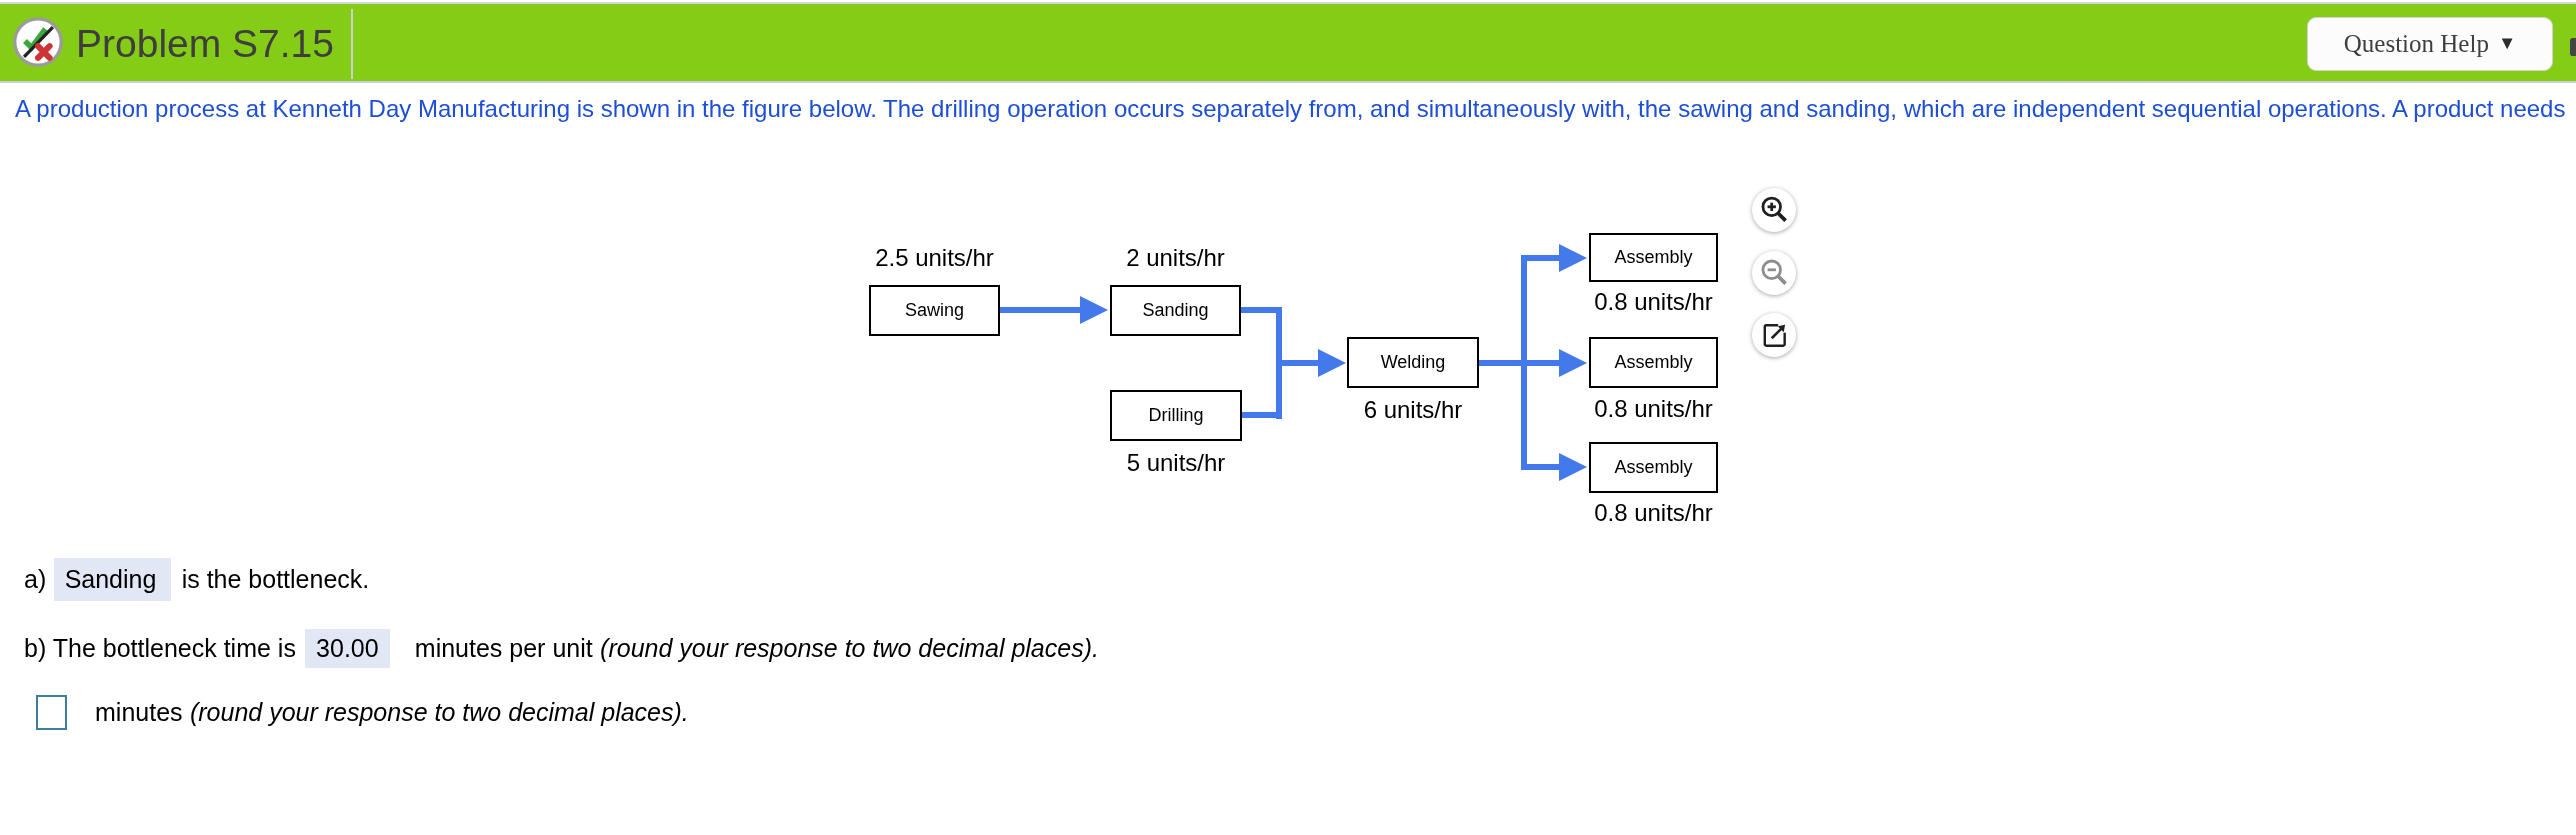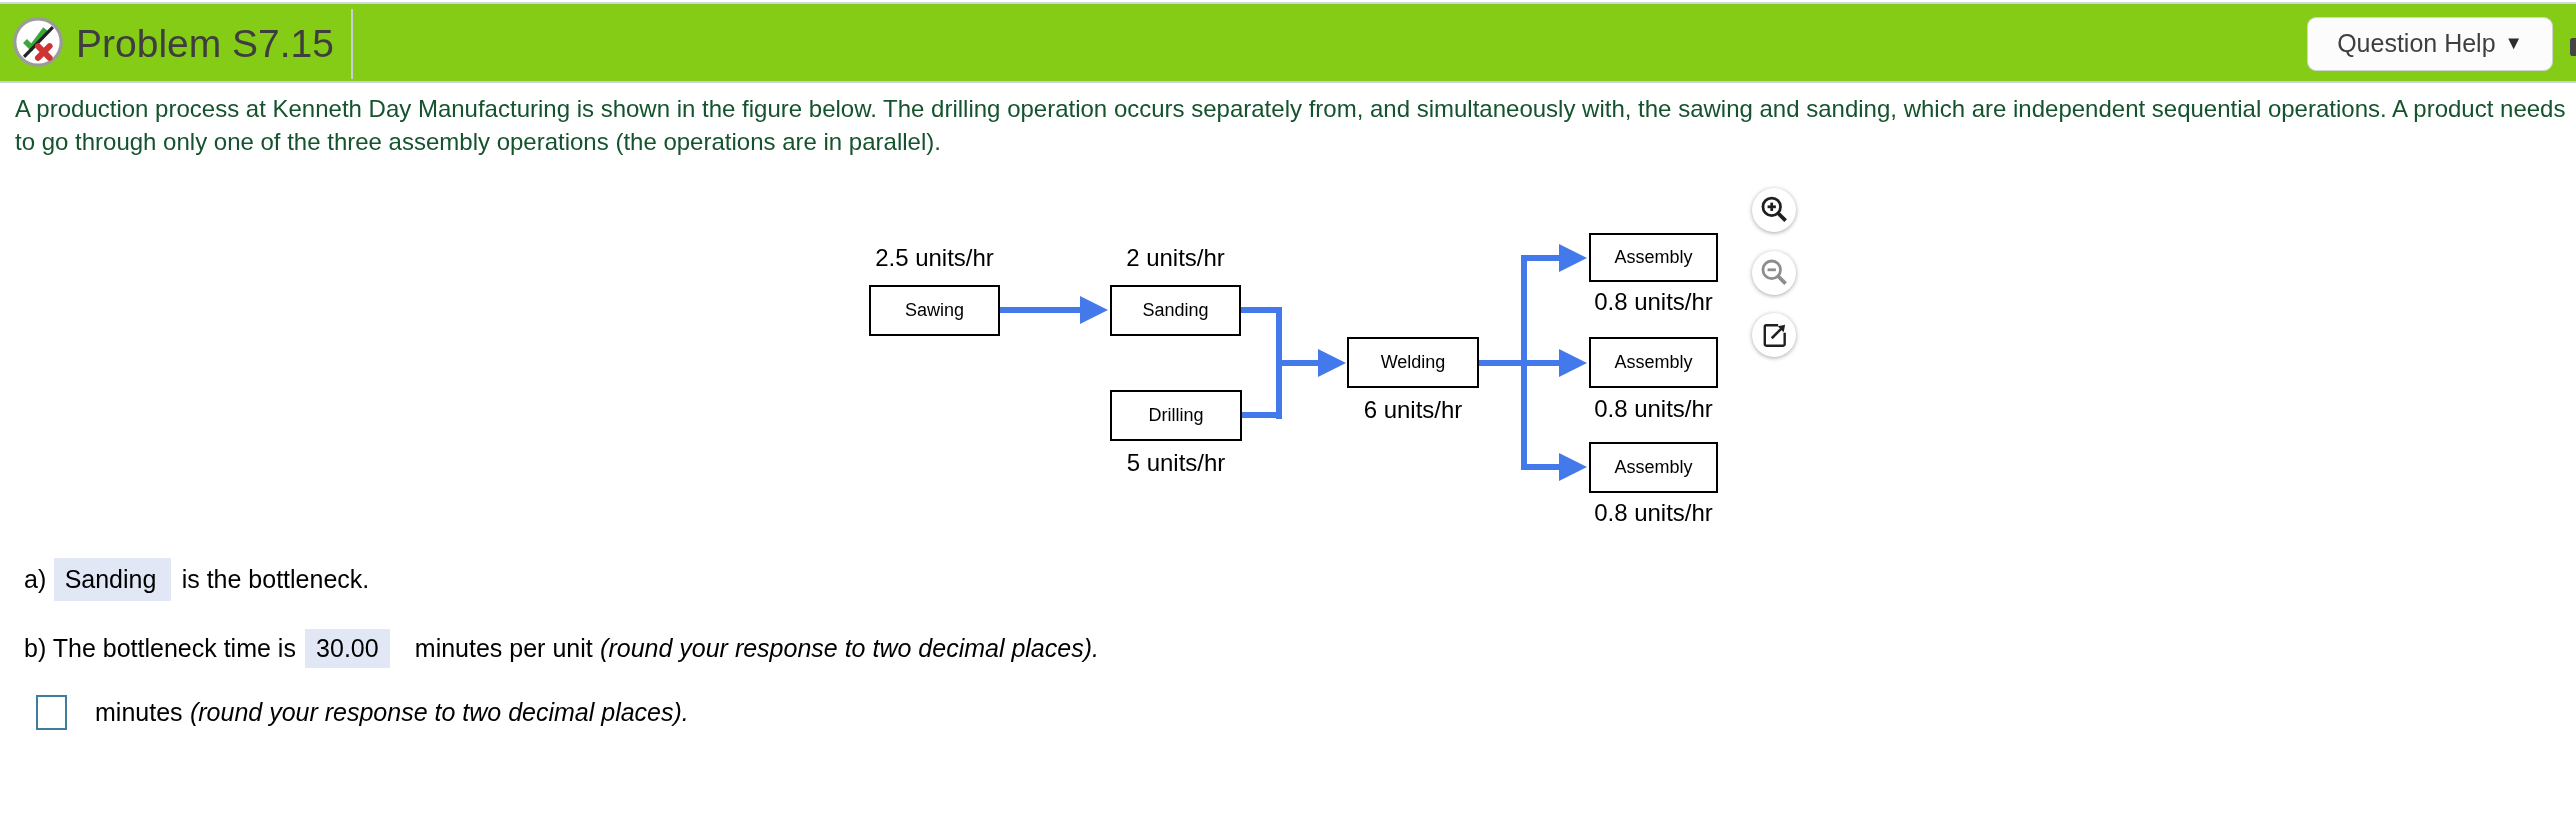--- a/index.html
+++ b/index.html
@@ -11,26 +11,26 @@
   .page-top-border{position:absolute;left:0;top:1.8px;width:2576px;height:1.8px;background:#d2d6dd;}
   .header{position:absolute;left:0;top:3.7px;width:2576px;height:78px;background:#84cc16;}
   .header-bottom-border{position:absolute;left:0;top:81px;width:2576px;height:1.8px;background:#cbcfd6;}
   .status-icon{position:absolute;left:12px;top:12px;width:52px;height:52px;}
   .page-title{position:absolute;left:76px;top:18.5px;font-size:39px;color:#3e3e3e;white-space:nowrap;}
   .header-divider{position:absolute;left:351px;top:5.5px;width:1.8px;height:70px;background:#c9ced9;}
   .qhelp-btn{
     position:absolute;left:2307px;top:13px;width:246px;height:54px;
     background:#fcfcfc;border:1.8px solid #d2d2d2;border-radius:9.2px;
     display:flex;align-items:center;justify-content:center;gap:9px;
-    font-family:Liberation Sans, sans-serif;font-size:25px;color:#3f3f3f;cursor:pointer;
+    font-family:Liberation Serif, serif;font-size:25px;color:#3f3f3f;cursor:pointer;
   }
   .qhelp-caret{font-size:18.5px;color:#2d2d2d;line-height:1;}
   .edge-sliver{position:absolute;left:2570px;top:34px;width:6.5px;height:18.5px;background:#454545;border-radius:2.8px 0 0 2.8px;}
   
-  .problem-text{position:absolute;left:15px;top:92px;width:2561px;font-size:24px;line-height:33px;color:#14532d;}
+  .problem-text{position:absolute;left:15px;top:92px;width:2561px;font-size:24px;line-height:33px;color:#1d4ed8;}
   .problem-text .line{white-space:nowrap;overflow:hidden;}
   
   .diagram{position:absolute;left:0;top:0;}
   .node{
     position:absolute;box-sizing:border-box;border:2.8px solid #000;background:#fff;
     display:flex;align-items:center;justify-content:center;font-size:18px;
   }
   .rate{position:absolute;font-size:24px;text-align:center;white-space:nowrap;}
   .edge{position:absolute;background:#4379ea;}
   .ahead{position:absolute;width:0;height:0;border-top:14px solid transparent;border-bottom:14px solid transparent;border-left:28px solid #4379ea;}
@@ -72,21 +72,20 @@
   <button class="qhelp-btn">
     <span>Question Help</span>
     <span class="qhelp-caret">▼</span>
   </button>
   <div class="edge-sliver"></div>
 </div>
 <div class="header-bottom-border"></div>
 
 <div class="problem-text">
   <div class="line">A production process at Kenneth Day Manufacturing is shown in the figure below. The drilling operation occurs separately from, and simultaneously with, the sawing and sanding, which are independent sequential operations. A product needs</div>
-  <div class="line">to go through only one of the three assembly operations (the operations are in parallel).</div>
 </div>
 
 <div class="diagram">
 
   <div class="rate" style="left:869px;top:244px;width:131px;">2.5 units/hr</div>
   <div class="rate" style="left:1110px;top:244px;width:131px;">2 units/hr</div>
   <div class="rate" style="left:1110px;top:449px;width:132px;">5 units/hr</div>
   <div class="rate" style="left:1347px;top:396px;width:132px;">6 units/hr</div>
   <div class="rate" style="left:1589px;top:288px;width:129px;">0.8 units/hr</div>
   <div class="rate" style="left:1589px;top:395px;width:129px;">0.8 units/hr</div>

